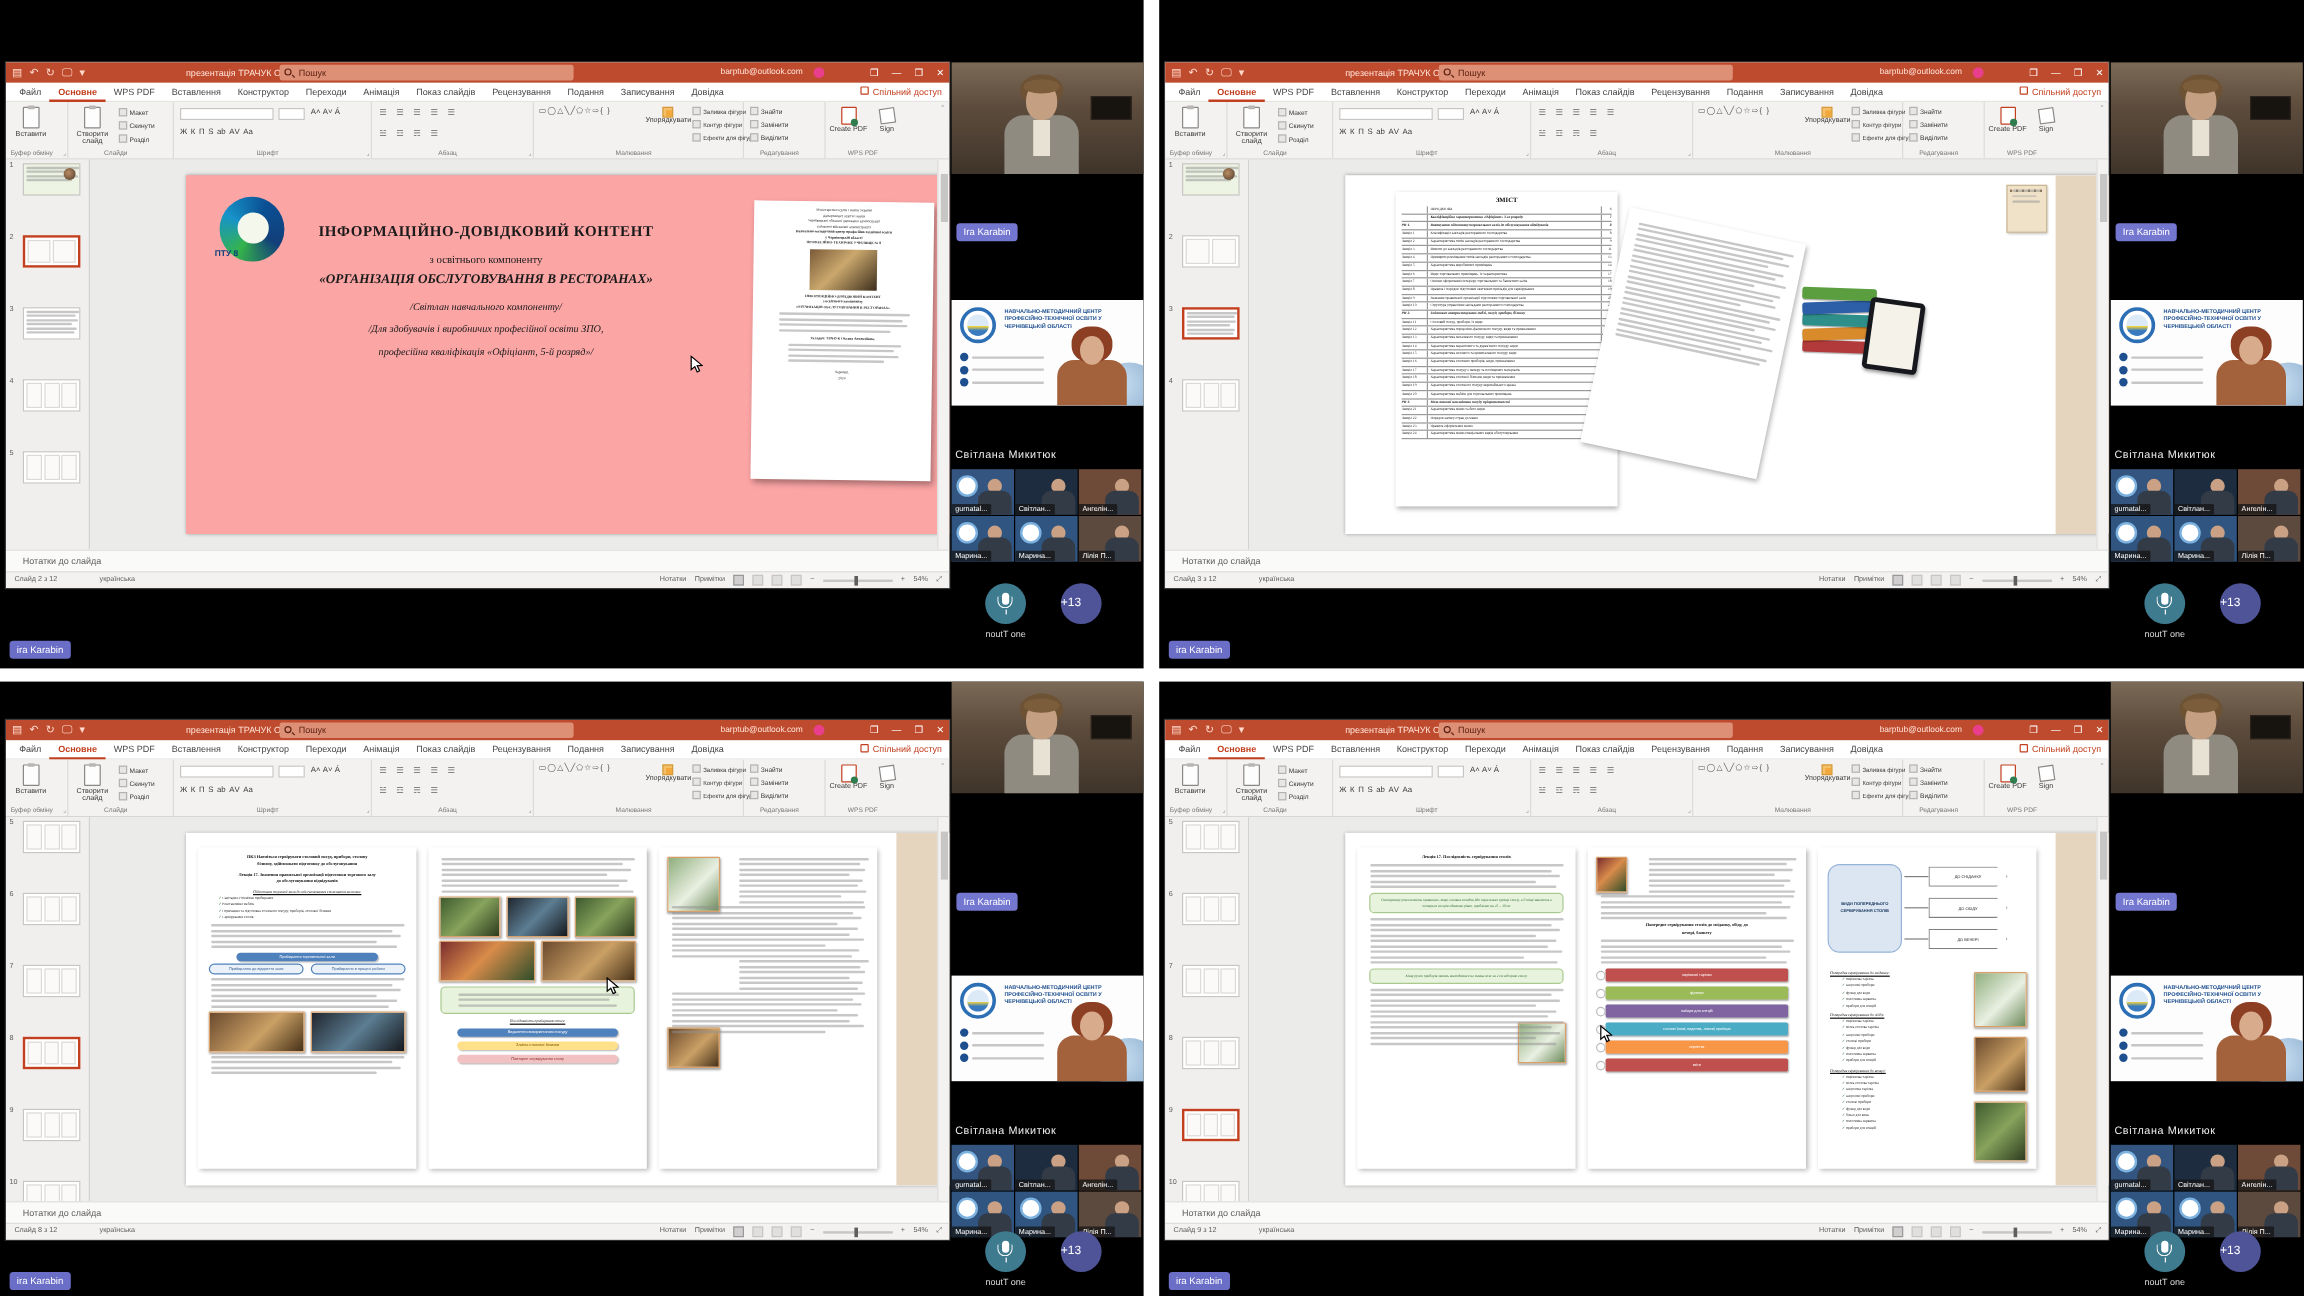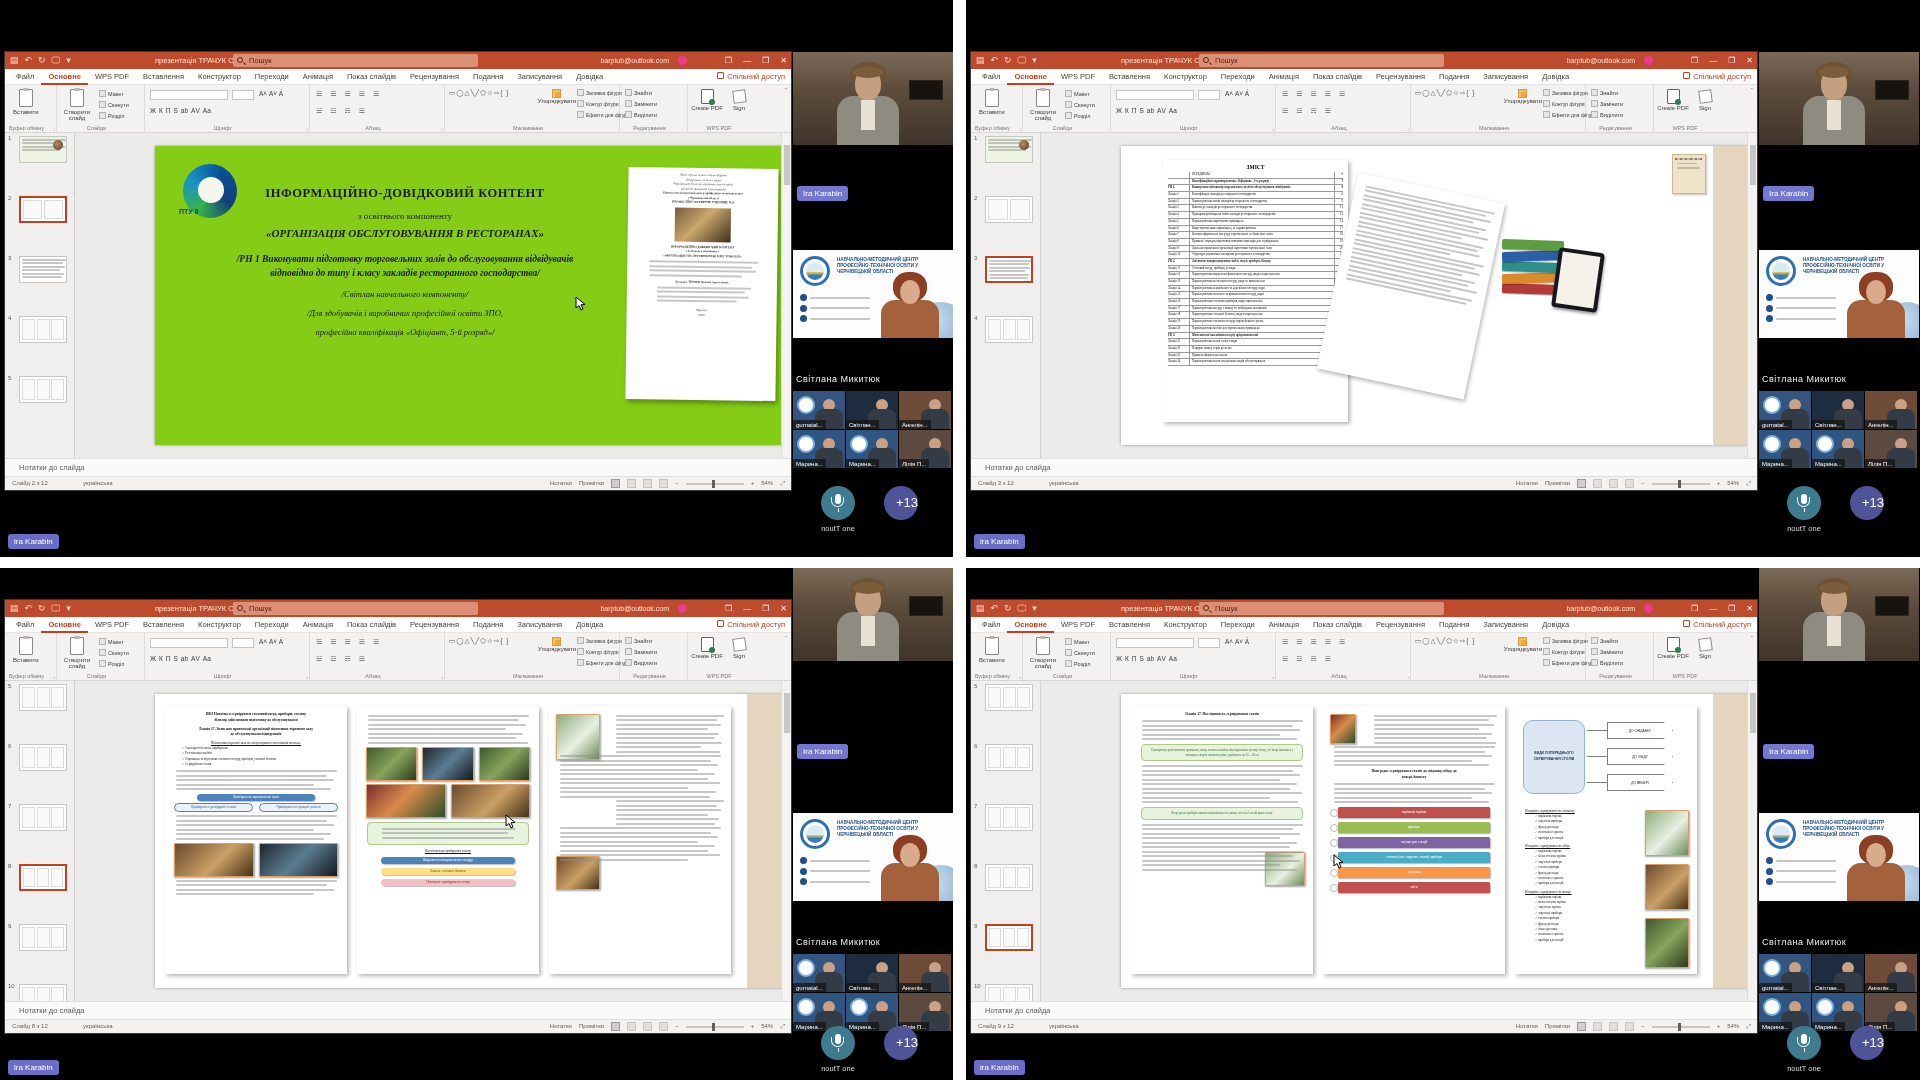--- a/index.html
+++ b/index.html
@@ -60,21 +60,21 @@
   .tpage.green { background:#eef4e4; }
   .tpage .tl { margin:1.5px 2px; }
   .tphoto { position:absolute; right:3px; top:3px; width:10px; height:10px; border-radius:50%; background:radial-gradient(circle at 40% 40%, #b98c64, #4c3a28); }
   .tcols { position:absolute; inset:2px; display:flex; gap:1.5px; }
   .tcols > div { flex:1; background:#fbfaf8; border:0.5px solid #dcdad8; }
 
   .sarea { position:absolute; left:70px; right:0; top:81px; bottom:32px; background:#ebebea; overflow:hidden; }
   .vscroll { position:absolute; right:0; top:0; bottom:0; width:10px; background:#f3f2f1; border-left:1px solid #ddd; }
   .vscroll::before { content:""; position:absolute; left:2px; top:12px; width:6px; height:40px; background:#c8c6c4; }
   .slide { position:absolute; left:80px; top:13px; width:640px; bottom:13px; background:#fff; box-shadow:0 0 3px rgba(0,0,0,.35); overflow:hidden; }
-  .sl-title .slide { background:#84cc16; }
+  .sl-title .slide { background:#fca5a5; }
 
   .tl { height:2px; background:#8f8f8f; opacity:.5; border-radius:1px; margin:2.5px 4px; }
 
   
   .slv { display:none; position:absolute; inset:0; }
   .sl-title  .v-title, .sl-toc .v-toc, .sl-l17a .v-l17a, .sl-l17b .v-l17b { display:block; }
 
   
   .logo { position:absolute; left:28px; top:18px; width:54px; height:54px; border-radius:50%;
           background:conic-gradient(from 210deg, #35b44a, #1793c9, #0a4f93, #123f7a, #35b44a); }
@@ -185,21 +185,21 @@
   .pcell .pbody { position:absolute; right:2px; top:18px; width:28px; height:20px; border-radius:8px 8px 0 0; background:#333b46; }
   .pcell .nlab { position:absolute; left:0; bottom:0; background:rgba(20,20,20,.75); color:#fff; font-size:6px; padding:1.5px 3px; border-radius:1px; white-space:nowrap; }
 
   .mic { position:absolute; width:34px; height:34px; border-radius:50%; background:#3f7b8f; }
   .row1 .mic { left:821px; top:486px; } .row2 .mic { left:821px; top:458px; }
   .mic .mbody { position:absolute; left:14px; top:8px; width:6px; height:10px; border-radius:3px; background:#fff; }
   .mic .marc { position:absolute; left:10px; top:11px; width:13px; height:10px; border:1.5px solid #fff; border-top:none; border-radius:0 0 8px 8px; }
   .mic .mstem { position:absolute; left:16.5px; top:22px; width:1.5px; height:4px; background:#fff; }
   .miclabel { position:absolute; width:90px; text-align:center; color:#ddd; font-size:7.5px; }
   .row1 .miclabel { left:793px; top:524px; } .row2 .miclabel { left:793px; top:496px; }
-  .plus13 { position:absolute; width:34px; height:34px; border-radius:50%; background:#4f5499; color:#fff; font-size:13px; text-align:right; line-height:34px; }
+  .plus13 { position:absolute; width:34px; height:34px; border-radius:50%; background:#4f5499; color:#fff; font-size:10px; text-align:left; line-height:34px; }
   .row1 .plus13 { left:884px; top:486px; } .row2 .plus13 { left:884px; top:458px; }
 
   .notes { position:absolute; left:0; right:0; bottom:14px; height:18px; background:#fafaf9; border-top:1px solid #e0dedc; font-size:7.5px; color:#605e5c; line-height:18px; padding-left:14px; }
   .sbar { position:absolute; left:0; right:0; bottom:0; height:14px; background:#f3f2f1; border-top:1px solid #e0dedc; font-size:6px; color:#605e5c; line-height:13px; }
   .sb-slide { position:absolute; left:7px; } .sb-lang { position:absolute; left:78px; }
   .sb-right { position:absolute; right:6px; display:flex; gap:7px; align-items:center; height:13px; }
   .viewbox { width:9px; height:9px; background:#e1dfdd; border:1px solid #c8c6c4; }
   .viewbox.on { background:#d0cece; border-color:#999; }
   .zslider { position:relative; width:58px; height:2px; background:#c8c6c4; }
   .zslider .knob { position:absolute; left:26px; top:-3px; width:3px; height:8px; background:#605e5c; }
@@ -354,21 +354,20 @@
     <div class="sarea">
       <div class="slide">
 
         <div class="slv v-title">
           <div class="logo"></div>
           <div class="logotext">ПТУ 8</div>
           <div class="block t-serif">
             <div class="tt1">ІНФОРМАЦІЙНО-ДОВІДКОВИЙ КОНТЕНТ</div>
             <div class="tt2">з освітнього компоненту</div>
             <div class="tt3">«ОРГАНІЗАЦІЯ ОБСЛУГОВУВАННЯ В РЕСТОРАНАХ»</div>
-            <div class="tt4">/РН 1 Виконувати підготовку торговельних залів до обслуговування відвідувачів відповідно до типу і класу закладів ресторанного господарства/</div>
             <div class="tt5">/Світлан навчального компоненту/</div>
             <div class="tt5">/Для здобувачів і виробничих професійної освіти ЗПО,</div>
             <div class="tt5">професійна кваліфікація «Офіціант, 5-й розряд»/</div>
           </div>
           <div class="cover">
             <div>
                   <div class="cv">Міністерство освіти і науки України</div>
                   <div class="cv">Департамент освіти і науки</div>
                   <div class="cv">Чернівецької обласної державної адміністрації</div>
                   <div class="cv">(обласної військової адміністрації)</div>

